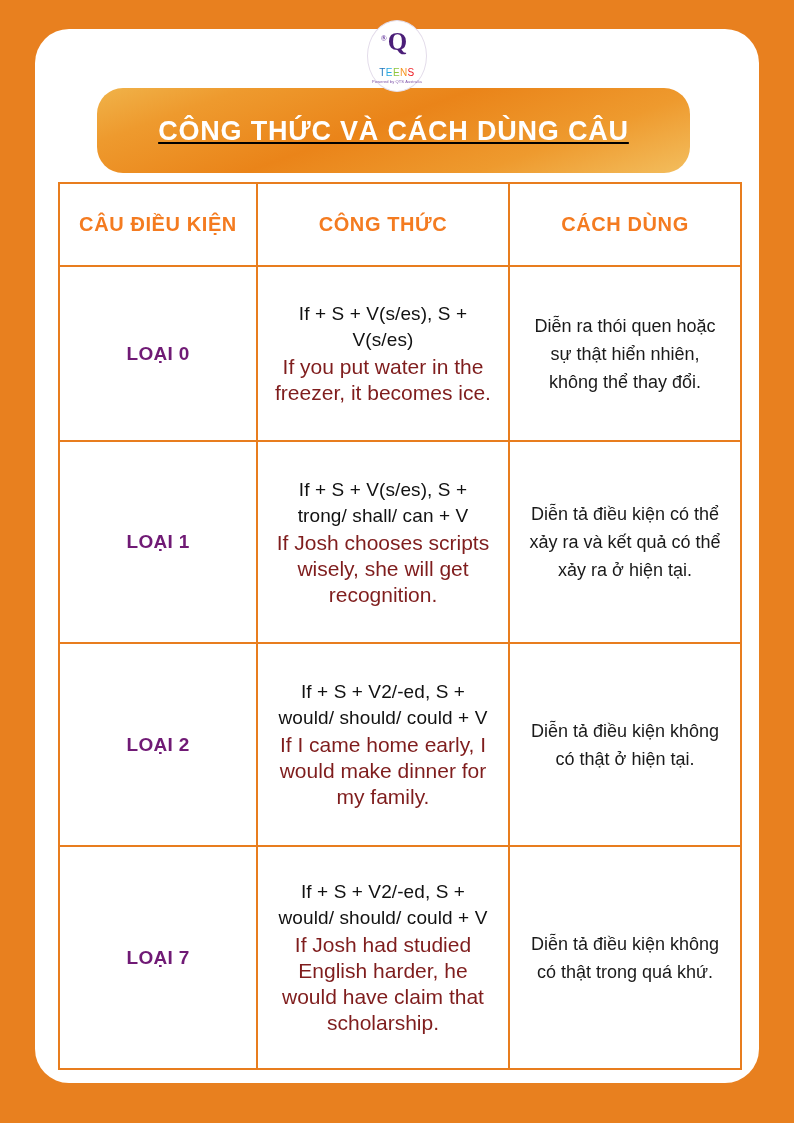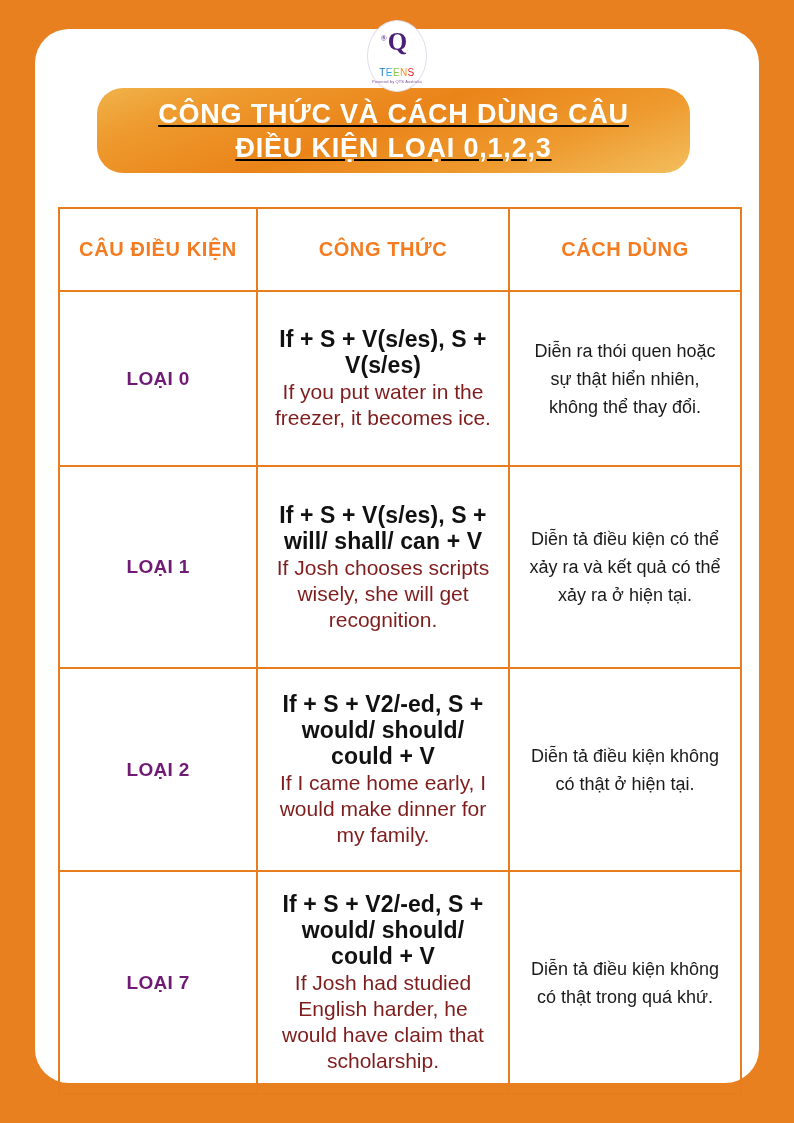--- a/index.html
+++ b/index.html
@@ -113,21 +113,21 @@
     letter-spacing: 0.8px;
     line-height: 34px;
     text-align: center;
     white-space: nowrap;
   }
 
   
   #grammar-table {
     position: absolute;
     left: 58px;
-    top: 207px;
+    top: 182px;
     width: 684px;
     border-collapse: collapse;
     table-layout: fixed;
   }
   #grammar-table td, #grammar-table th {
     border: 2px solid #E87D1E;
     text-align: center;
     vertical-align: middle;
   }
   col.c-type    { width: 198px; }
@@ -144,22 +144,22 @@
 
   .type-cell {
     font-size: 19px;
     font-weight: bold;
     color: #701a75;
     letter-spacing: 0.3px;
   }
 
   .formula-cell { padding: 14px 14px; }
   .formula-main {
-    font-size: 23px;
-    font-weight: bold;
+    font-size: 19px;
+    font-weight: normal;
     color: #111111;
     line-height: 26px;
     letter-spacing: 0.1px;
   }
   .formula-example {
     font-size: 21px;
     font-weight: normal;
     color: #7f1d1d;
     line-height: 26px;
     margin-top: 1px;
@@ -187,21 +187,20 @@
   <div id="logo-badge">
     <div id="logo-q">
       <span id="logo-q-mark">®</span><span>Q</span>
     </div>
     <div id="logo-teens"><span style="color: rgb(27, 117, 188);">T</span><span style="color: rgb(39, 169, 225);">E</span><span style="color: rgb(141, 198, 63);">E</span><span style="color: rgb(247, 148, 30);">N</span><span style="color: rgb(237, 28, 36);">S</span></div>
     <div id="logo-tagline">Powered by QTS Australia</div>
   </div>
 
   <div id="title-banner">
     <div class="title-line">CÔNG THỨC VÀ CÁCH DÙNG CÂU</div>
-    <div class="title-line">ĐIỀU KIỆN LOẠI 0,1,2,3</div>
   </div>
 
   <table id="grammar-table">
     <colgroup>
       <col class="c-type">
         <col class="c-formula">
         <col class="c-usage">
     </colgroup>
     <thead>
       <tr>
@@ -215,21 +214,21 @@
         <td class="type-cell">LOẠI 0</td>
         <td class="formula-cell">
           <div class="formula-main">If + S + V(s/es), S + V(s/es)</div>
           <div class="formula-example">If you put water in the freezer, it becomes ice.</div>
         </td>
         <td class="usage-cell">Diễn ra thói quen hoặc sự thật hiển nhiên, không thể thay đổi.</td>
       </tr>
       <tr class="r1">
         <td class="type-cell">LOẠI 1</td>
         <td class="formula-cell">
-          <div class="formula-main">If + S + V(s/es), S + will/ shall/ can + V</div>
+          <div class="formula-main">If + S + V(s/es), S + trong/ shall/ can + V</div>
           <div class="formula-example">If Josh chooses scripts wisely, she will get recognition.</div>
         </td>
         <td class="usage-cell">Diễn tả điều kiện có thể xảy ra và kết quả có thể xảy ra ở hiện tại.</td>
       </tr>
       <tr class="r2">
         <td class="type-cell">LOẠI 2</td>
         <td class="formula-cell">
           <div class="formula-main">If + S + V2/-ed, S + would/ should/ could + V</div>
           <div class="formula-example">If I came home early, I would make dinner for my family.</div>
         </td>

